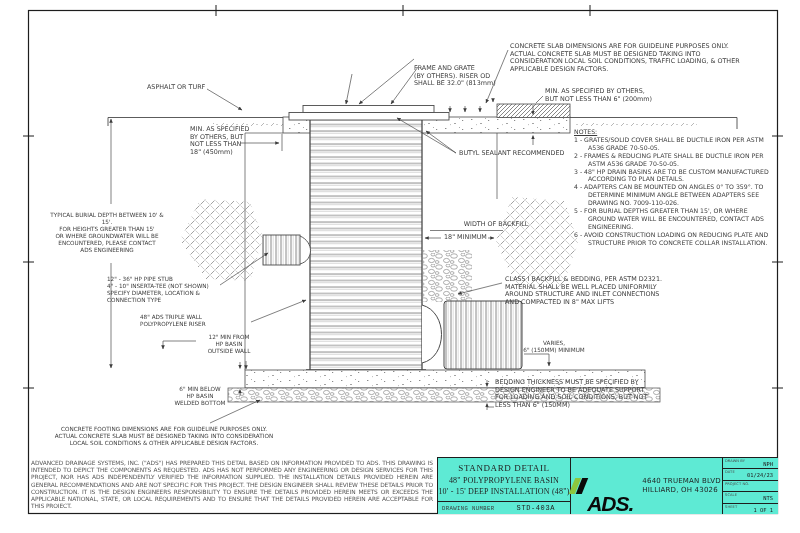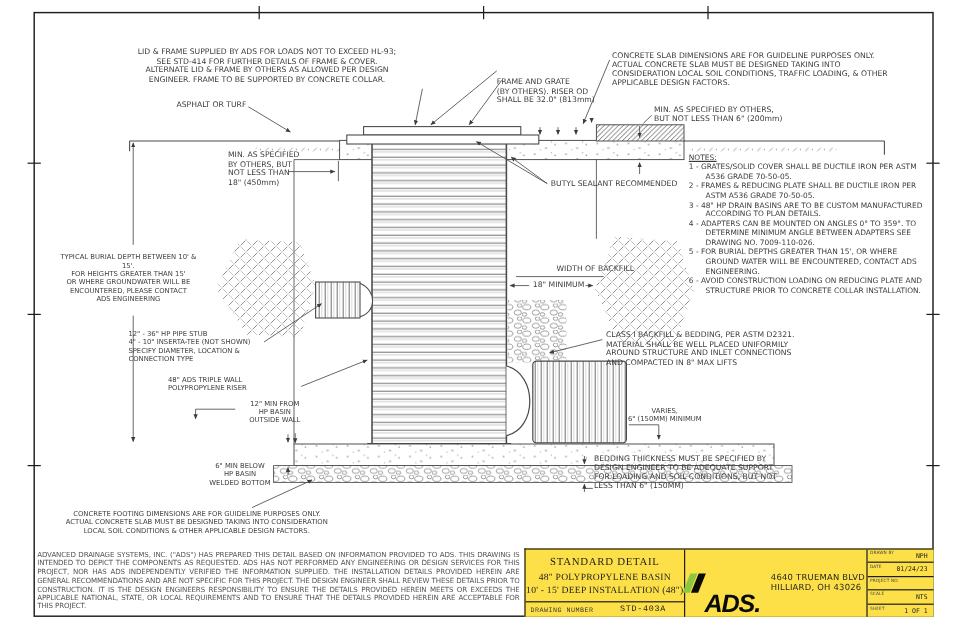--- a/index.html
+++ b/index.html
@@ -11,21 +11,21 @@
   .c{text-align:center;}
   .s{font-size:5.7px;line-height:6.9px;}
   .notes{position:absolute;left:574px;top:128px;width:202px;font-size:6.2px;
          line-height:7.9px;color:#3c3c3c;}
   .notes-title{text-decoration:underline;}
   .note-item{padding-left:14px;text-indent:-14px;}
   .disclaimer{position:absolute;left:31px;top:460px;width:402px;height:48px;overflow:hidden;
               font-size:5.9px;line-height:7.2px;color:#565656;text-align:justify;letter-spacing:-0.1px;}
   
   .tblock{position:absolute;left:437px;top:457px;width:341px;height:57px;box-sizing:border-box;
-          border-top:1.2px solid #1d1d1d;border-left:1.2px solid #1d1d1d;display:flex;background:#fde047;}
+          border-top:1.2px solid #1d1d1d;border-left:1.2px solid #1d1d1d;display:flex;background:#5eead4;}
   .tb-title{width:133px;box-sizing:border-box;border-right:1.2px solid #1d1d1d;display:flex;flex-direction:column;}
   .tb-title-main{flex:1;text-align:center;font-family:"Liberation Serif",serif;color:#222;padding-top:5px;}
   .t1{font-size:9px;letter-spacing:.6px;}
   .t2{font-size:8px;margin-top:2.5px;letter-spacing:.2px;}
   .tb-num{height:13px;box-sizing:border-box;border-top:1.2px solid #1d1d1d;display:flex;align-items:center;
           font-family:Liberation Mono, monospace;color:#222;}
   .tb-num-label{font-size:5.6px;margin-left:4px;letter-spacing:.4px;color:#3a3a3a;}
   .tb-num-val{font-size:7px;margin-left:22px;letter-spacing:.6px;}
   .tb-logo{width:152px;box-sizing:border-box;border-right:1.2px solid #1d1d1d;display:flex;
            align-items:center;justify-content:center;gap:9px;}
@@ -186,24 +186,20 @@
       <line x1="508" y1="50" x2="486" y2="103" marker-end="url(#ah)"></line>
       <line x1="456" y1="153" x2="397" y2="118" marker-end="url(#ah)"></line>
       <line x1="456" y1="153" x2="426" y2="131" marker-end="url(#ah)"></line>
       <line x1="220" y1="285" x2="268" y2="253" marker-end="url(#ah)"></line>
       <line x1="251" y1="322" x2="306" y2="300" marker-end="url(#ah)"></line>
       <line x1="502" y1="283" x2="458" y2="294" marker-end="url(#ah)"></line>
       <line x1="210" y1="423" x2="260" y2="400" marker-end="url(#ah)"></line>
     </g>
   </svg>
 
-  <div class="lbl c" style="left:95px;top:40px;width:255px;">LID &amp; FRAME SUPPLIED BY ADS FOR LOADS NOT TO EXCEED HL-93;
-SEE STD-414 FOR FURTHER DETAILS OF FRAME &amp; COVER.
-ALTERNATE LID &amp; FRAME BY OTHERS AS ALLOWED PER DESIGN
-ENGINEER. FRAME TO BE SUPPORTED BY CONCRETE COLLAR.</div>
   <div class="lbl" style="left:414px;top:37px;width:100px;margin-top:28px;">FRAME AND GRATE
 (BY OTHERS). RISER OD
 SHALL BE 32.0" (813mm)</div>
   <div class="lbl" style="left:510px;top:43px;width:255px;">CONCRETE SLAB DIMENSIONS ARE FOR GUIDELINE PURPOSES ONLY.
 ACTUAL CONCRETE SLAB MUST BE DESIGNED TAKING INTO
 CONSIDERATION LOCAL SOIL CONDITIONS, TRAFFIC LOADING, &amp; OTHER
 APPLICABLE DESIGN FACTORS.</div>
   <div class="lbl" style="left:147px;top:84px;width:110px;">ASPHALT OR TURF</div>
   <div class="lbl" style="left:545px;top:88px;width:175px;">MIN. AS SPECIFIED BY OTHERS,
 BUT NOT LESS THAN 6" (200mm)</div>

